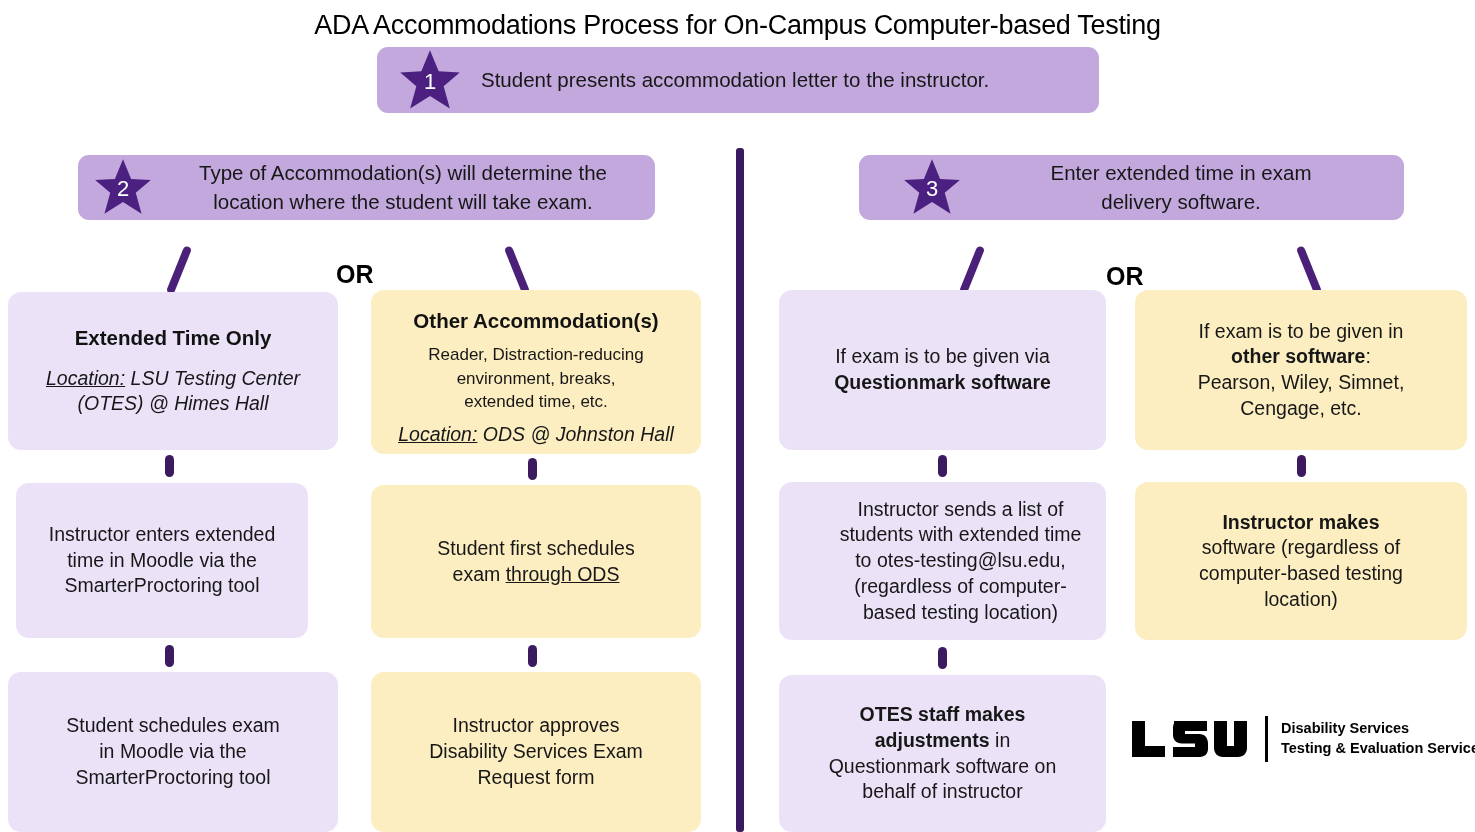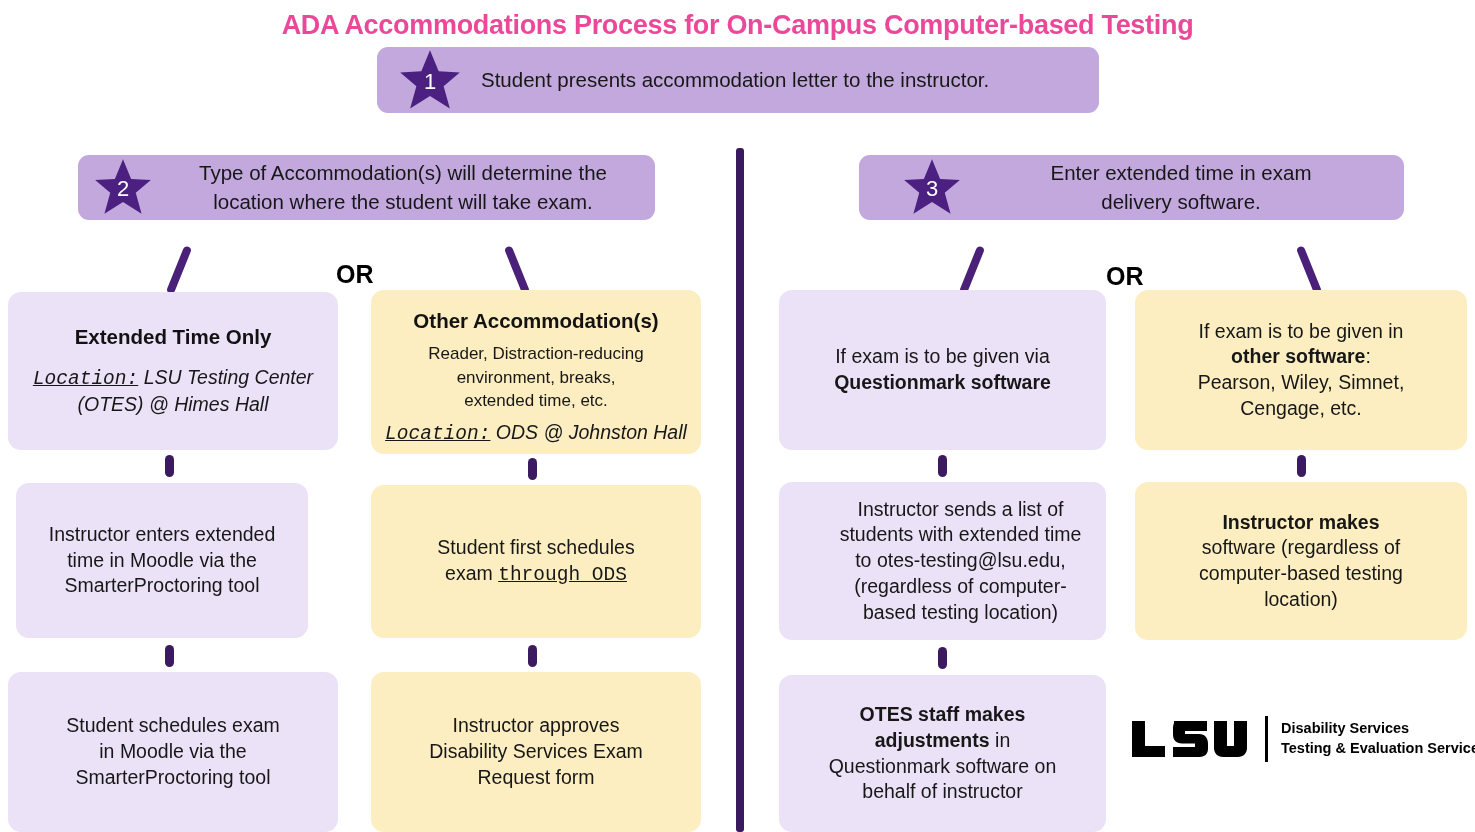--- a/index.html
+++ b/index.html
@@ -20,23 +20,23 @@
   }
 
   
   .title {
     position: absolute;
     left: 0;
     top: 10px;
     width: 1475px;
     text-align: center;
     font-size: 27px;
-    font-weight: bold;
+    font-weight: normal;
     letter-spacing: -0.3px;
-    color: #ec4899;
+    color: #000000;
   }
 
   
   .step-bar {
     position: absolute;
     background: #C2A8DC;
     border-radius: 11px;
     display: flex;
     align-items: center;
   }
@@ -95,21 +95,21 @@
     font-size: 17px;
     line-height: 1.28;
     color: #171717;
   }
   .box .ital {
     font-style: italic;
     font-size: 19.5px;
     line-height: 1.32;
     color: #171717;
   }
-  .u { text-decoration: underline; font-family: Liberation Mono, monospace; }
+  .u { text-decoration: underline; }
   .b { font-weight: bold; }
   .gap6 { height: 14px; }
   .gap3 { height: 6px; }
 
   
   .vbar {
     position: absolute;
     width: 9px;
     height: 22px;
     background: #3C1A5F;

